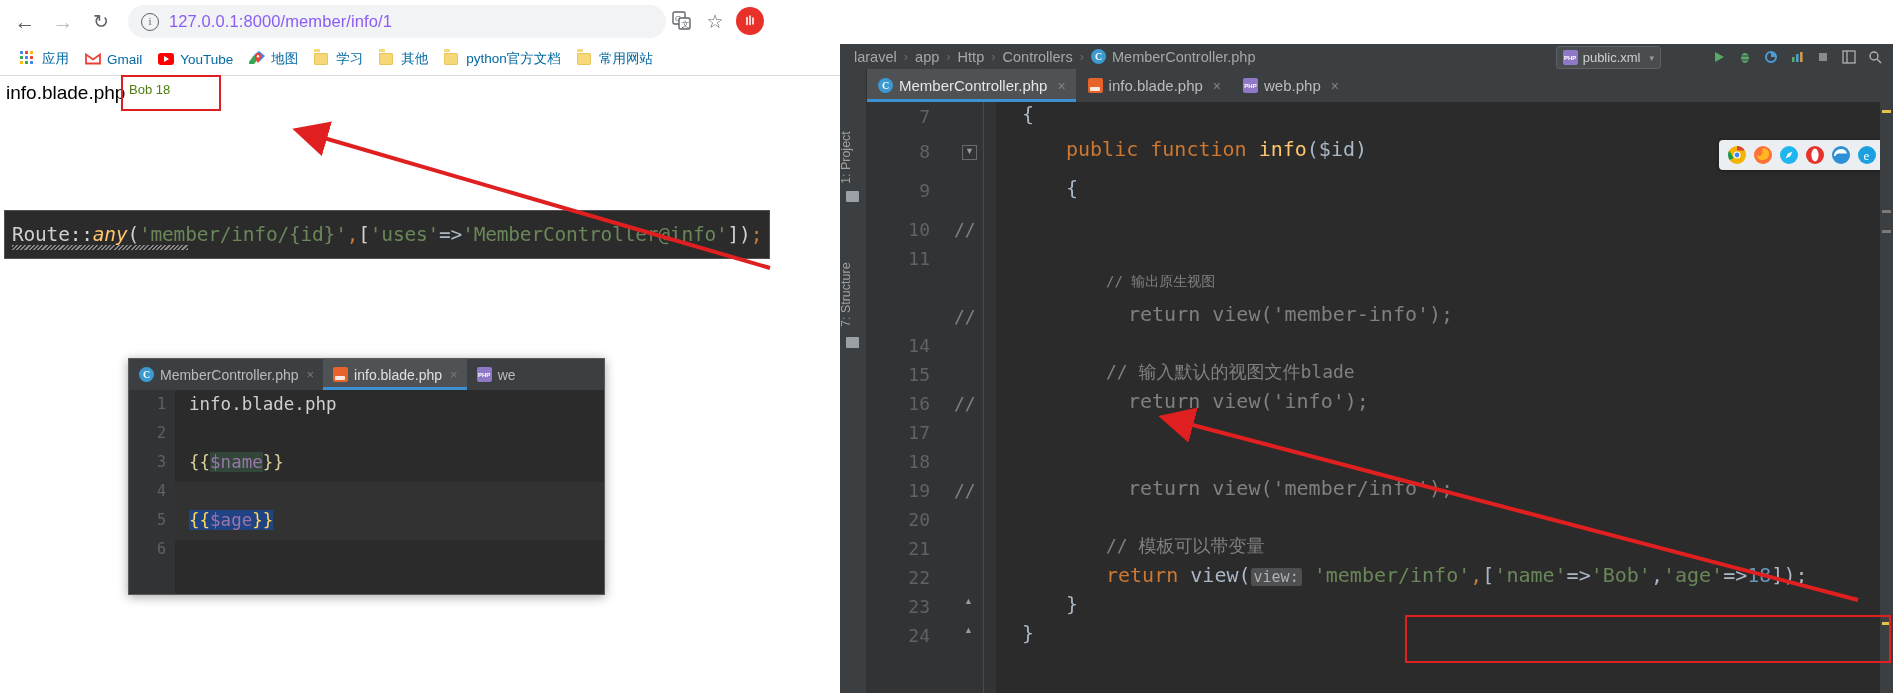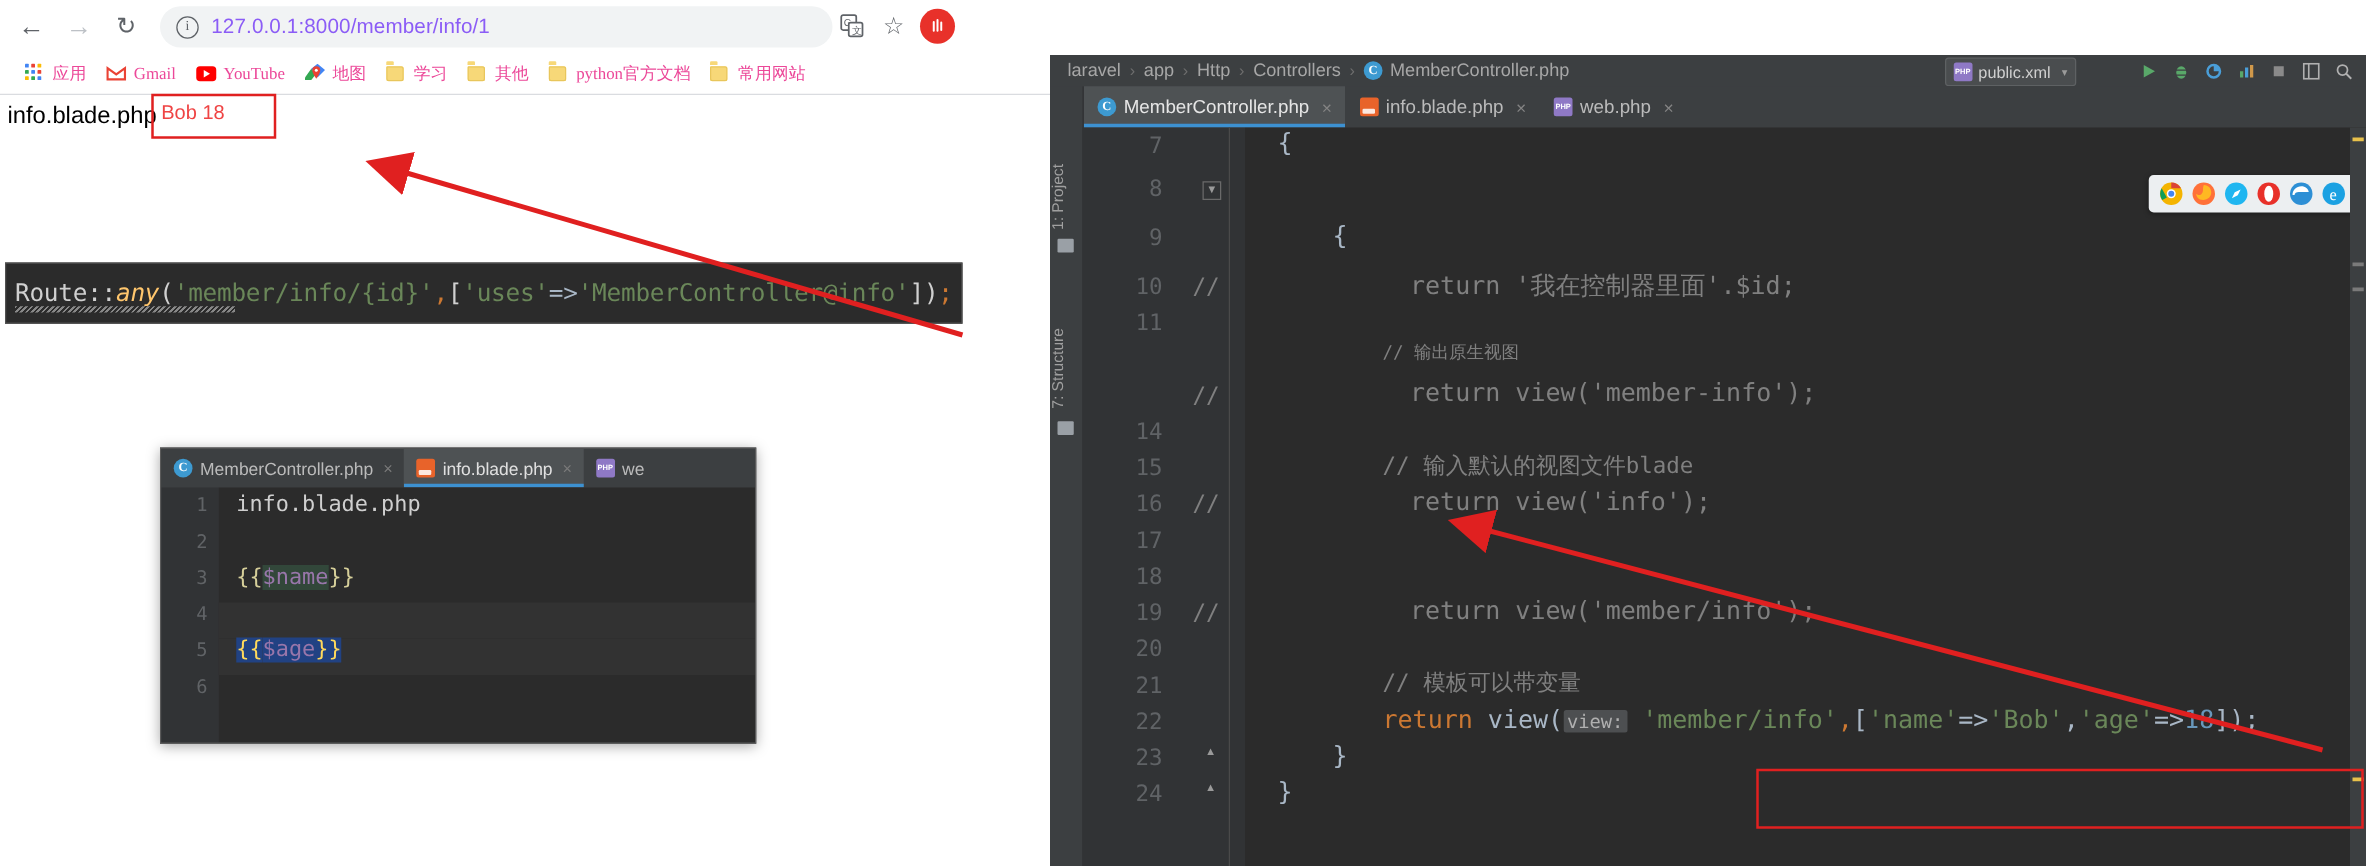--- a/index.html
+++ b/index.html
@@ -59,22 +59,22 @@
     position:absolute;left:0;top:43px;width:840px;height:32px;
     background:#ffffff;border-bottom:1px solid #dadce0;
     display:flex;align-items:center;
   }
   .bm{
     display:flex;align-items:center;height:24px;
     margin-left:4px;padding:0 6px;border-radius:4px;flex:0 0 auto;
   }
   .bm:first-child{margin-left:14px;}
   .bm-label{
-    font-size:13.5px;color:#ec4899;margin-left:6px;white-space:nowrap;
-    font-family:Liberation Serif, serif;
+    font-size:13.5px;color:#0369a1;margin-left:6px;white-space:nowrap;
+    font-family:Liberation Sans, sans-serif;
   }
   .bm-icon{width:16px;height:16px;flex:0 0 auto;position:relative;}
   
   .ico-apps{display:grid;grid-template-columns:repeat(3,3px);grid-template-rows:repeat(3,3px);gap:2px;}
   .ico-apps i{display:block;width:3px;height:3px;border-radius:.5px;}
   
   .ico-folder{
     width:14px;height:12px;margin-top:2px;background:#f7d878;border-radius:1px 2px 2px 2px;
     box-shadow:inset 0 0 0 1px #e8c65c;
   }
@@ -341,21 +341,21 @@
     <div class="bm">
       <div class="bm-icon">
           <div class="ico-folder"></div>
         </div>
       <span class="bm-label">常用网站</span>
     </div>
   </div>
 
   <div id="page-content">
     <div id="page-body-text">info.blade.php</div>
-    <div style="position:absolute;left:129px;top:6px;font-size:16px;color:#ef4444;white-space:nowrap;">Bob 18</div>
+    <div style="position:absolute;left:129px;top:6px;font-size:13px;color:#4d7c0f;white-space:nowrap;">Bob 18</div>
     <div id="bob-box"></div>
   </div>
 </div>
 
 <div id="route-strip">
   <div id="route-code">
     <span class="t-def">Route</span><span class="t-def">::</span><span class="t-fn">any</span><span class="t-punc">(</span><span class="t-str">'member/info/{id}'</span><span class="t-semi">,</span><span class="t-punc">[</span><span class="t-str">'uses'</span><span class="t-op">=&gt;</span><span class="t-str">'MemberController@info'</span><span class="t-punc">]</span><span class="t-punc">)</span><span class="t-semi">;</span>
   </div>
   <div class="squiggle"></div>
 </div>
@@ -513,24 +513,24 @@
     <div class="fold" style="top:43px">▼</div>
     <div class="fold" style="top:494px;border:none;color:#9a9a9a;">▲</div>
     <div class="fold" style="top:523px;border:none;color:#9a9a9a;">▲</div>
     <div id="fold-bar"></div>
   </div>
 
   <div id="editor-area">
 
     <div class="code c-txt" style="left:26px;top:0px">{</div>
 
+    <div class="code" style="left:70px;top:35px"><span class="c-kw">public function </span><span class="c-fnname">info</span><span class="c-txt">($id)</span></div>
 
     <div class="code c-txt" style="left:70px;top:74px">{</div>
 
-    <div class="code c-cmt" style="left:132px;top:113px">return '我在控制器里面'.$id;</div>
 
     <div class="code c-cmt" style="left:110px;top:171px;font-size:14px">// 输出原生视图</div>
 
     <div class="code c-cmt" style="left:132px;top:200px">return view('member-info');</div>
 
     <div class="code c-cmt" style="left:110px;top:258px;font-size:18px">// 输入默认的视图文件blade</div>
 
     <div class="code c-cmt" style="left:132px;top:287px">return view('info');</div>
 
 

